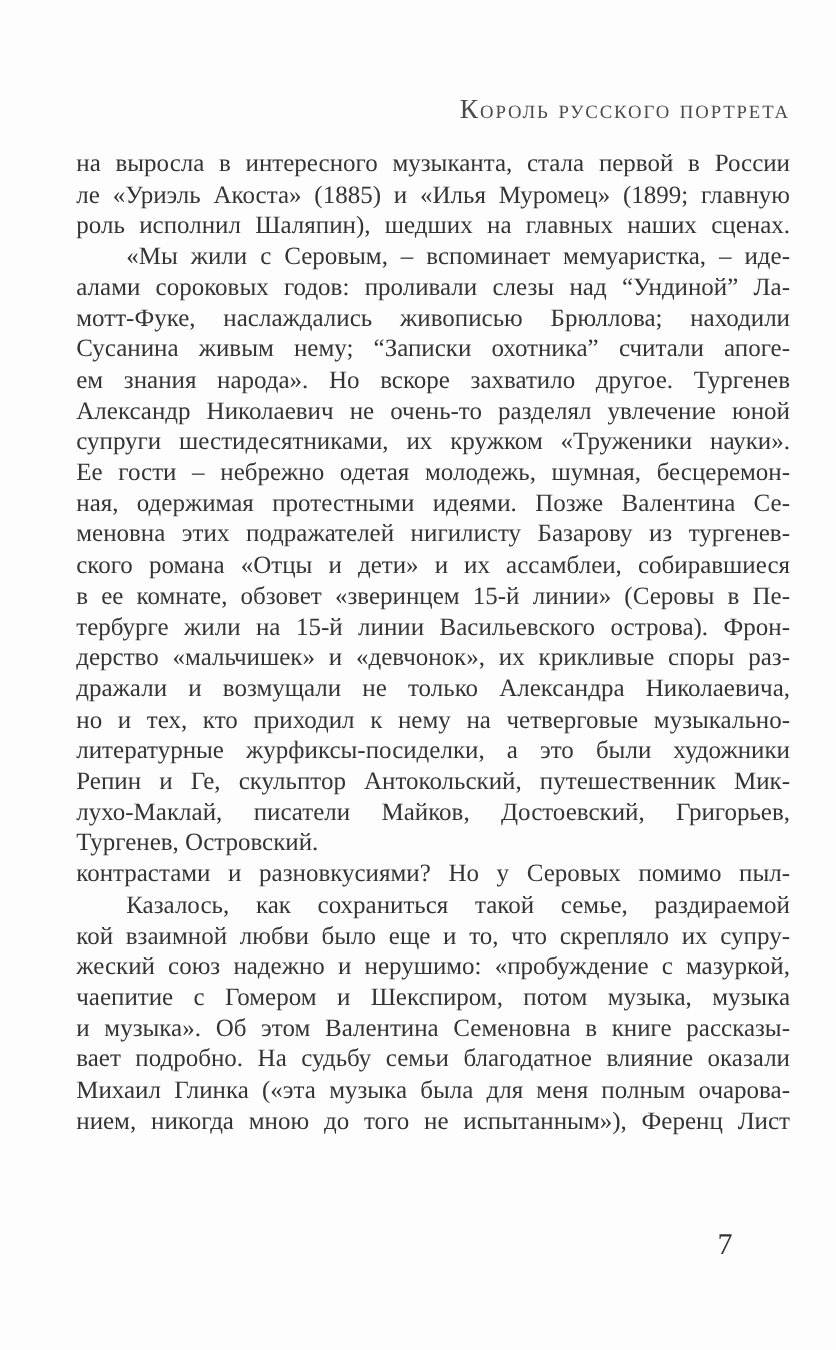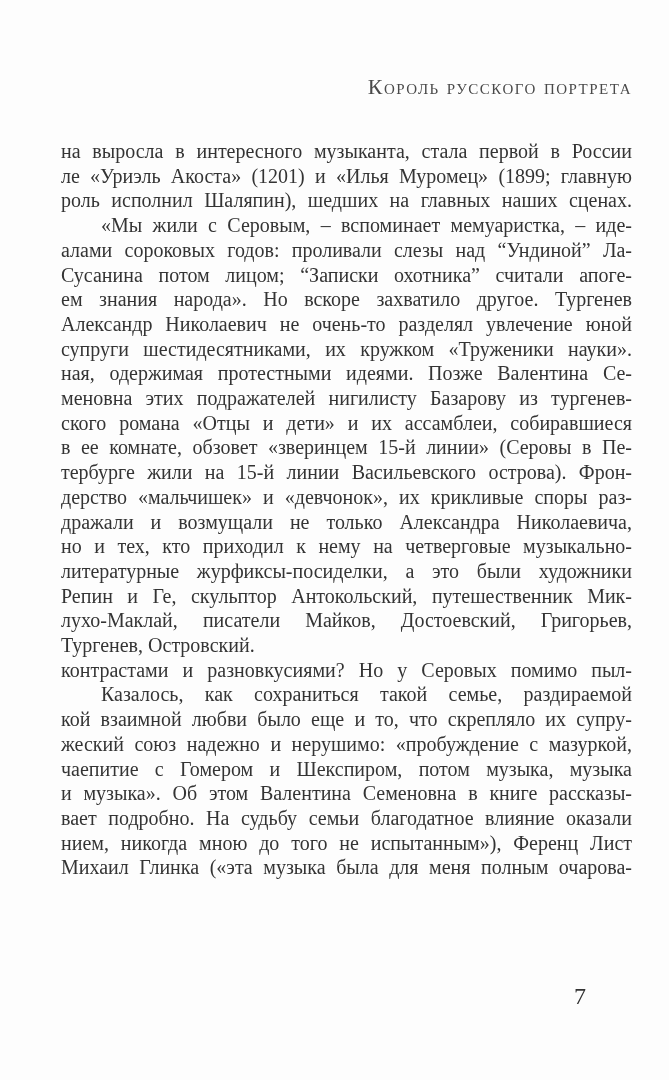--- a/index.html
+++ b/index.html
@@ -23,21 +23,21 @@
     width: 571px;
     text-align: right;
     font-variant: small-caps;
     font-size: 22px;
     line-height: 26px;
     letter-spacing: 1.5px;
     color: #4a4a4a;
   }
   .text-block {
     position: absolute;
-    top: 139px;
+    top: 119px;
     left: 61px;
     width: 571px;
     font-size: 20px;
     line-height: 24.7px;
     color: #343434;
   }
   .line {
     text-align: justify;
     text-align-last: justify;
     white-space: normal;
@@ -64,46 +64,48 @@
 </style>
 </head>
 <body>
 
 <div class="page">
 
   <div class="running-head">Король русского портрета</div>
 
   <div class="text-block">
       <div class="line">на выросла в интересного музыканта, стала первой в России</div>
-      <div class="line">ле «Уриэль Акоста» (1201) и «Илья Муромец» (1899; главную</div>
+      <div class="line">ле «Уриэль Акоста» (1885) и «Илья Муромец» (1899; главную</div>
       <div class="line">роль исполнил Шаляпин), шедших на главных наших сценах.</div>
       <div class="line indent">«Мы жили с Серовым, – вспоминает мемуаристка, – иде-</div>
       <div class="line">алами сороковых годов: проливали слезы над “Ундиной” Ла-</div>
-      <div class="line">Сусанина потом лицом; “Записки охотника” считали апоге-</div>
+      <div class="line">мотт-Фуке, наслаждались живописью Брюллова; находили</div>
+      <div class="line">Сусанина живым нему; “Записки охотника” считали апоге-</div>
       <div class="line">ем знания народа». Но вскоре захватило другое. Тургенев</div>
       <div class="line">Александр Николаевич не очень-то разделял увлечение юной</div>
       <div class="line">супруги шестидесятниками, их кружком «Труженики науки».</div>
+      <div class="line">Ее гости – небрежно одетая молодежь, шумная, бесцеремон-</div>
       <div class="line">ная, одержимая протестными идеями. Позже Валентина Се-</div>
       <div class="line">меновна этих подражателей нигилисту Базарову из тургенев-</div>
       <div class="line">ского романа «Отцы и дети» и их ассамблеи, собиравшиеся</div>
       <div class="line">в ее комнате, обзовет «зверинцем 15-й линии» (Серовы в Пе-</div>
       <div class="line">тербурге жили на 15-й линии Васильевского острова). Фрон-</div>
       <div class="line">дерство «мальчишек» и «девчонок», их крикливые споры раз-</div>
       <div class="line">дражали и возмущали не только Александра Николаевича,</div>
       <div class="line">но и тех, кто приходил к нему на четверговые музыкально-</div>
       <div class="line">литературные журфиксы-посиделки, а это были художники</div>
       <div class="line">Репин и Ге, скульптор Антокольский, путешественник Мик-</div>
       <div class="line">лухо-Маклай, писатели Майков, Достоевский, Григорьев,</div>
       <div class="line short">Тургенев, Островский.</div>
       <div class="line">контрастами и разновкусиями? Но у Серовых помимо пыл-</div>
       <div class="line indent">Казалось, как сохраниться такой семье, раздираемой</div>
       <div class="line">кой взаимной любви было еще и то, что скрепляло их супру-</div>
       <div class="line">жеский союз надежно и нерушимо: «пробуждение с мазуркой,</div>
       <div class="line">чаепитие с Гомером и Шекспиром, потом музыка, музыка</div>
       <div class="line">и музыка». Об этом Валентина Семеновна в книге рассказы-</div>
       <div class="line">вает подробно. На судьбу семьи благодатное влияние оказали</div>
+      <div class="line">Михаил Глинка («эта музыка была для меня полным очарова-</div>
       <div class="line">нием, никогда мною до того не испытанным»), Ференц Лист</div>
-      <div class="line">Михаил Глинка («эта музыка была для меня полным очарова-</div>
     </div>
 
   <div class="folio">7</div>
 
 </div>
 
 </body></html>

